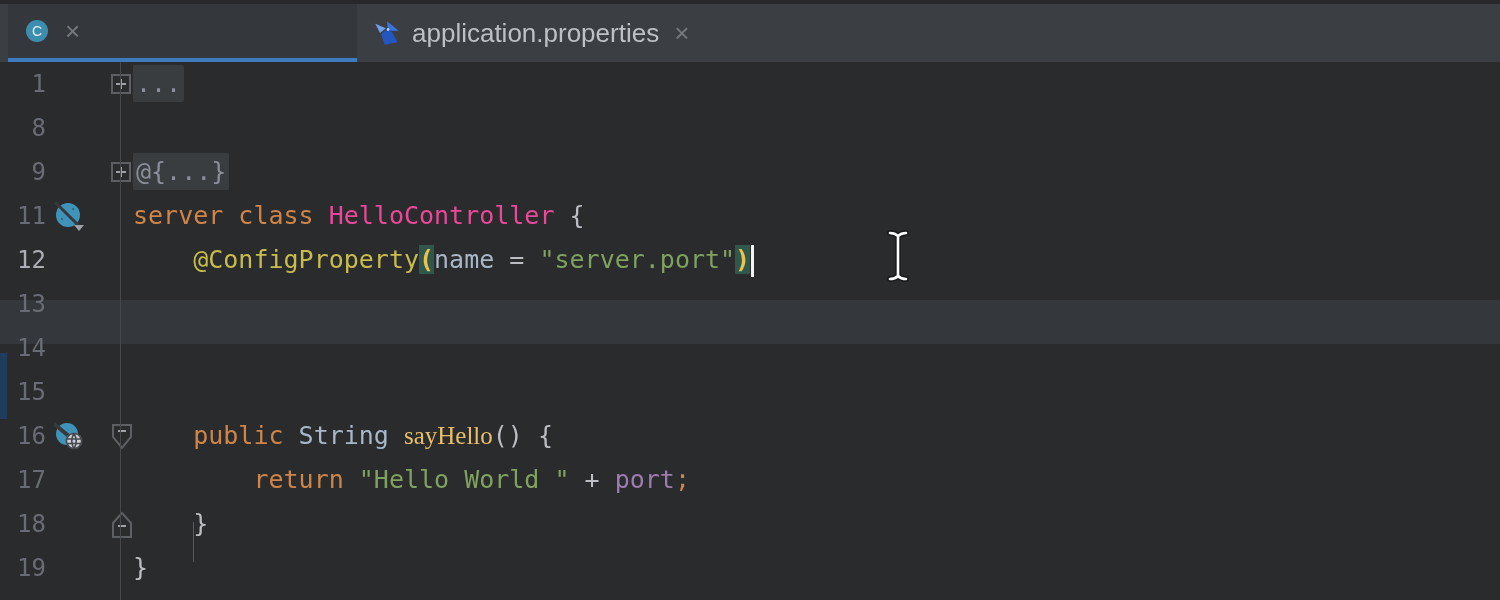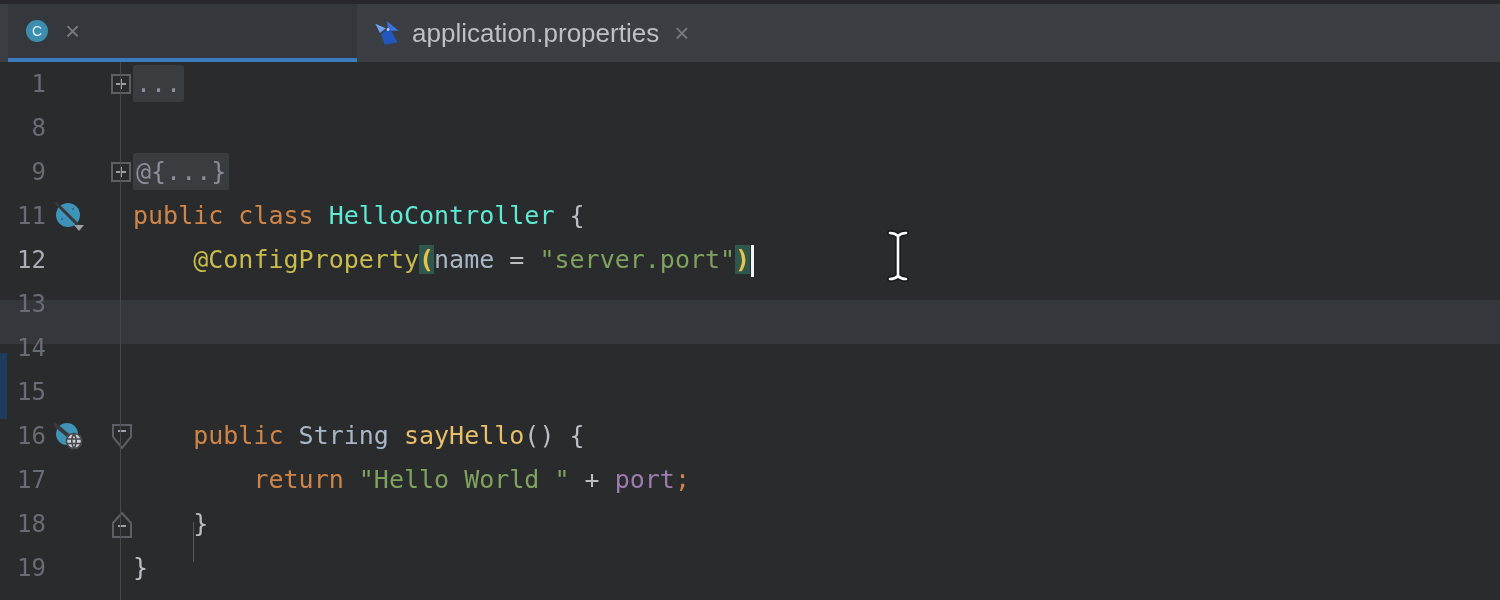--- a/index.html
+++ b/index.html
@@ -97,21 +97,21 @@
           <div class="lnum">11</div>
           <span class="gutter-icon"><svg width="32" height="32" viewBox="0 0 32 32">
               <circle cx="14" cy="14" r="12" fill="#3F93B8"></circle>
               <circle cx="9" cy="9" r="1.2" fill="#2E6E8C"></circle>
               <circle cx="19" cy="8" r="1.2" fill="#2E6E8C"></circle>
               <circle cx="20" cy="19" r="1.2" fill="#2E6E8C"></circle>
               <circle cx="8" cy="18" r="1.2" fill="#2E6E8C"></circle>
               <rect x="-4" y="12.5" width="36" height="3" fill="#37393C" transform="rotate(45 14 14)"></rect>
               <polygon points="20,24 30,24 25,30" fill="#9DA0A5"></polygon>
             </svg></span>
-          <div class="code"><span style="color: rgb(207, 133, 72);">public class </span><span style="color: #5eead4;">HelloController </span><span style="color: rgb(188, 190, 196);">{</span></div>
+          <div class="code"><span style="color: rgb(207, 133, 72);">server class </span><span style="color: #ec4899;">HelloController </span><span style="color: rgb(188, 190, 196);">{</span></div>
         </div>
         <div class="row current" style="top: 176px;">
           <div class="lnum">12</div>
           <div class="code"><span style="color: rgb(188, 190, 196);">    </span><span style="color: rgb(200, 189, 76);">@ConfigProperty</span><span class="tok-brace" style="color: rgb(236, 193, 77);">(</span><span style="color: rgb(169, 183, 198);">name </span><span style="color: rgb(188, 190, 196);">= </span><span style="color: rgb(127, 162, 95);">"server.port"</span><span class="tok-brace" style="color: rgb(236, 193, 77);">)</span><span class="caret"></span></div>
         </div>
         <div class="row" style="top: 220px;">
           <div class="lnum">13</div>
         </div>
         <div class="row" style="top: 264px;">
           <div class="lnum">14</div>
@@ -125,21 +125,21 @@
           <span class="gutter-icon"><svg width="32" height="32" viewBox="0 0 32 32">
               <circle cx="13" cy="13" r="11" fill="#3F93B8"></circle>
               <rect x="-4" y="11.5" width="34" height="4" fill="#37393C" transform="rotate(40 13 13)"></rect>
               <circle cx="20" cy="20" r="8" fill="#CDD1D6"></circle>
               <path d="M20 12.5 a7.5 7.5 0 1 0 0.01 0 M12.8 18 H27 M12.8 22.5 H27 M20 12.5 q-4.5 7.5 0 15 M20 12.5 q4.5 7.5 0 15" stroke="#45484C" stroke-width="1.6" fill="none"></path>
             </svg></span>
           <span class="fold-marker fold-start"><svg width="24" height="30" viewBox="0 0 24 30">
               <path d="M3 3 H21 V15 L12 26 L3 15 Z" fill="#2A2B2D" stroke="#5C6065" stroke-width="2" fill-opacity="0"></path>
               <path d="M8 9 H16" stroke="#9DA1A8" stroke-width="2"></path>
             </svg></span>
-          <div class="code"><span style="color: rgb(188, 190, 196);">    </span><span style="color: rgb(207, 133, 72);">public </span><span style="color: rgb(169, 183, 198);">String </span><span style="color: rgb(232, 191, 106);">sayHello</span><span style="color: rgb(188, 190, 196);">() {</span></div>
+          <div class="code"><span style="color: rgb(188, 190, 196);">    </span><span style="color: rgb(207, 133, 72);">public </span><span style="color: rgb(169, 183, 198);">String </span><span style="color: rgb(232, 191, 106); font-family: Liberation Serif, serif;">sayHello</span><span style="color: rgb(188, 190, 196);">() {</span></div>
         </div>
         <div class="row" style="top: 396px;">
           <div class="lnum">17</div>
           <div class="code"><span style="color: rgb(188, 190, 196);">        </span><span style="color: rgb(207, 133, 72);">return </span><span style="color: rgb(127, 162, 95);">"Hello World "</span><span style="color: rgb(188, 190, 196);"> + </span><span style="color: rgb(158, 123, 176);">port</span><span style="color: rgb(207, 133, 72);">;</span></div>
         </div>
         <div class="row" style="top: 440px;">
           <div class="lnum">18</div>
           <span class="fold-marker fold-end"><svg width="24" height="30" viewBox="0 0 24 30">
               <path d="M3 27 H21 V13 L12 3 L3 13 Z" fill="#2A2B2D" stroke="#5C6065" stroke-width="2" fill-opacity="0"></path>
               <path d="M8 16 H16" stroke="#9DA1A8" stroke-width="2"></path>

